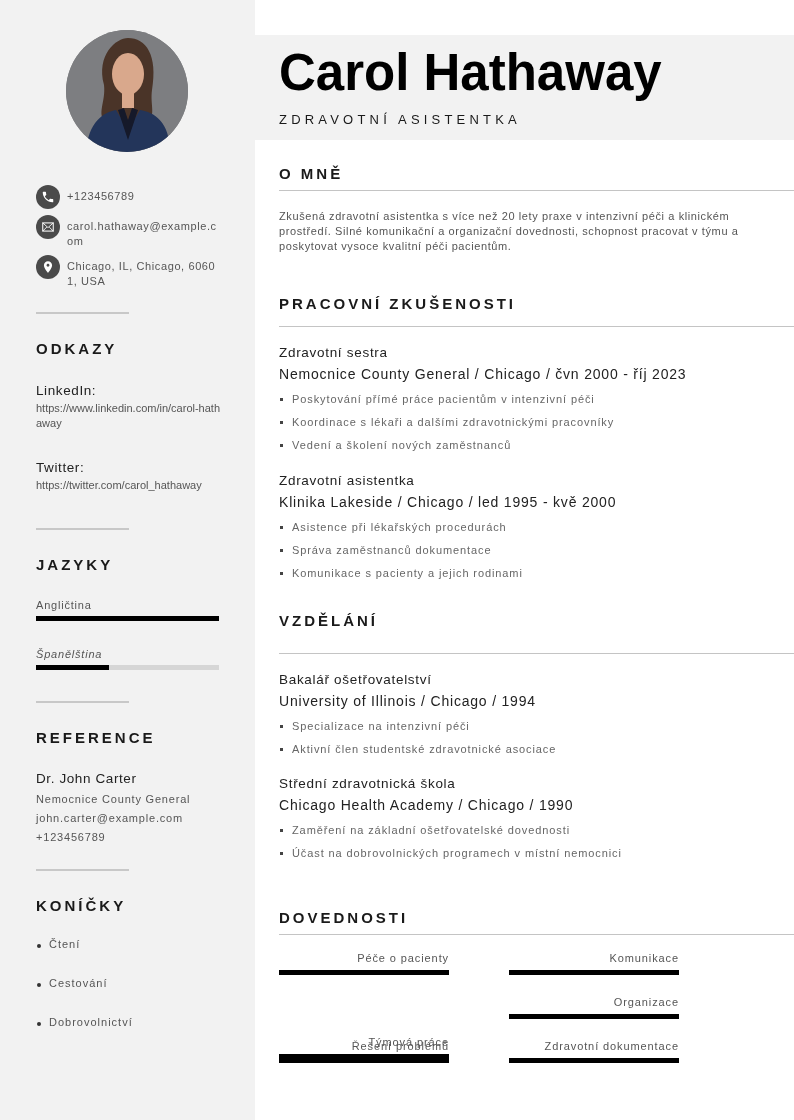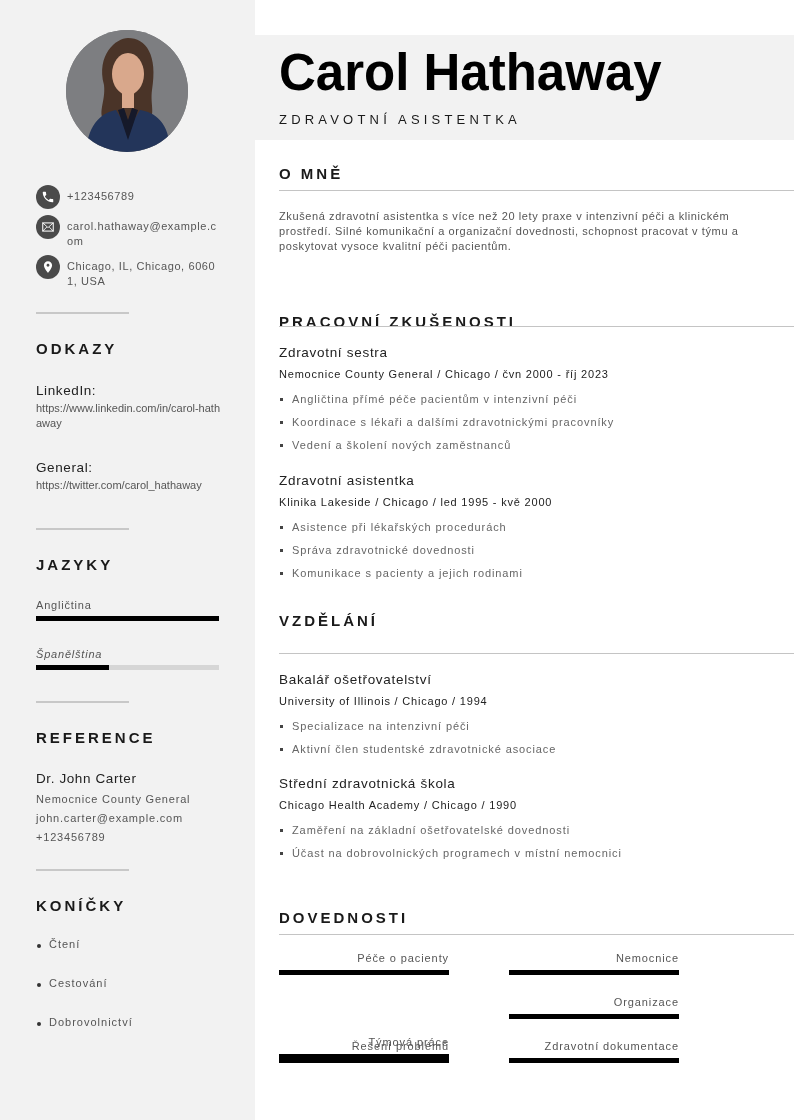--- a/index.html
+++ b/index.html
@@ -70,21 +70,21 @@
     }
     .sec-rule { position: absolute; left: 279px; width: 515px; height: 1px; background: #c4c4c4; }
 
     .about {
       position: absolute; left: 279px; top: 209px; width: 480px;
       font-size: 11px; color: #555; letter-spacing: 0.6px; line-height: 15px;
     }
 
     .entry { position: absolute; left: 279px; width: 500px; }
     .entry-title { font-size: 13.5px; color: #222; letter-spacing: 0.7px; line-height: 20px; }
-    .entry-sub { font-size: 11px; color: #222; letter-spacing: 0.8px; line-height: 22px; margin-bottom: 3px; }
+    .entry-sub { font-size: 14px; color: #222; letter-spacing: 0.8px; line-height: 22px; margin-bottom: 3px; }
     .entry ul { list-style: none; }
     .entry li {
       font-size: 11px; color: #666; letter-spacing: 0.9px; line-height: 23px;
       display: flex; align-items: center;
     }
     .entry li .sq { width: 3px; height: 3px; background: #444; margin: 0 9px 0 1px; flex: 0 0 3px; }
 
     .skill { position: absolute; width: 170px; }
     .skill-name { font-size: 11px; color: #555; letter-spacing: 0.9px; margin-bottom: 6px; text-align: right; }
     .skill-bar { width: 170px; height: 5px; background: #d6d6d6; position: relative; }
@@ -135,21 +135,21 @@
 </div>
 
 <div class="sb-divider" style="top:312px;"></div>
 <div class="sb-heading" style="top:340px;">ODKAZY</div>
 
 <div class="link-block" style="top:383px;">
   <div class="link-label">LinkedIn:</div>
   <div class="link-url">https://www.linkedin.com/in/carol-hathaway</div>
 </div>
 <div class="link-block" style="top:460px;">
-  <div class="link-label">General:</div>
+  <div class="link-label">Twitter:</div>
   <div class="link-url">https://twitter.com/carol_hathaway</div>
 </div>
 
 <div class="sb-divider" style="top:528px;"></div>
 <div class="sb-heading" style="top:556px;">JAZYKY</div>
 
 <div class="lang" style="top:599px;">
   <div class="lang-name">Angličtina</div>
   <div class="lang-bar">
       <div class="lang-fill" style="width:100%;"></div>
@@ -191,30 +191,30 @@
 </ul>
 
 <div class="header-band"></div>
 <h1 class="name">Carol Hathaway</h1>
 <div class="title">ZDRAVOTNÍ ASISTENTKA</div>
 
 <h2 class="sec-heading" style="top:165px;text-align:center;">O MNĚ</h2>
 <div class="sec-rule" style="top:190px;"></div>
 <p class="about">Zkušená zdravotní asistentka s více než 20 lety praxe v intenzivní péči a klinickém prostředí. Silné komunikační a organizační dovednosti, schopnost pracovat v týmu a poskytovat vysoce kvalitní péči pacientům.</p>
 
-<h2 class="sec-heading" style="top:313px;text-align:center;">PRACOVNÍ ZKUŠENOSTI</h2>
+<h2 class="sec-heading" style="top:295px;text-align:center;">PRACOVNÍ ZKUŠENOSTI</h2>
 <div class="sec-rule" style="top:326px;"></div>
 
 <div class="entry" style="top:343px;">
   <div class="entry-title">Zdravotní sestra</div>
   <div class="entry-sub">Nemocnice County General / Chicago / čvn 2000 - říj 2023</div>
   <ul>
     <li>
         <span class="sq"></span>
-        <span>Angličtina přímé péče pacientům v intenzivní péči</span>
+        <span>Poskytování přímé práce pacientům v intenzivní péči</span>
       </li>
     <li>
         <span class="sq"></span>
         <span>Koordinace s lékaři a dalšími zdravotnickými pracovníky</span>
       </li>
     <li>
         <span class="sq"></span>
         <span>Vedení a školení nových zaměstnanců</span>
       </li>
   </ul>
@@ -223,21 +223,21 @@
 <div class="entry" style="top:471px;">
   <div class="entry-title">Zdravotní asistentka</div>
   <div class="entry-sub">Klinika Lakeside / Chicago / led 1995 - kvě 2000</div>
   <ul>
     <li>
         <span class="sq"></span>
         <span>Asistence při lékařských procedurách</span>
       </li>
     <li>
         <span class="sq"></span>
-        <span>Správa zdravotnické dovednosti</span>
+        <span>Správa zaměstnanců dokumentace</span>
       </li>
     <li>
         <span class="sq"></span>
         <span>Komunikace s pacienty a jejich rodinami</span>
       </li>
   </ul>
 </div>
 
 <h2 class="sec-heading" style="top:612px;">VZDĚLÁNÍ</h2>
 <div class="sec-rule" style="top:653px;"></div>
@@ -275,21 +275,21 @@
 <h2 class="sec-heading" style="top:909px;">DOVEDNOSTI</h2>
 <div class="sec-rule" style="top:934px;"></div>
 
 <div class="skill" style="left:279px; top:952px;">
   <div class="skill-name">Péče o pacienty</div>
   <div class="skill-bar">
       <div class="skill-fill" style="width:100%;"></div>
     </div>
 </div>
 <div class="skill" style="left:509px; top:952px;">
-  <div class="skill-name">Nemocnice</div>
+  <div class="skill-name">Komunikace</div>
   <div class="skill-bar">
       <div class="skill-fill" style="width:100%;"></div>
     </div>
 </div>
 <div class="skill" style="left:279px; top:1036px;">
   <div class="skill-name">Týmová práce</div>
   <div class="skill-bar">
       <div class="skill-fill" style="width:100%;"></div>
     </div>
 </div>

